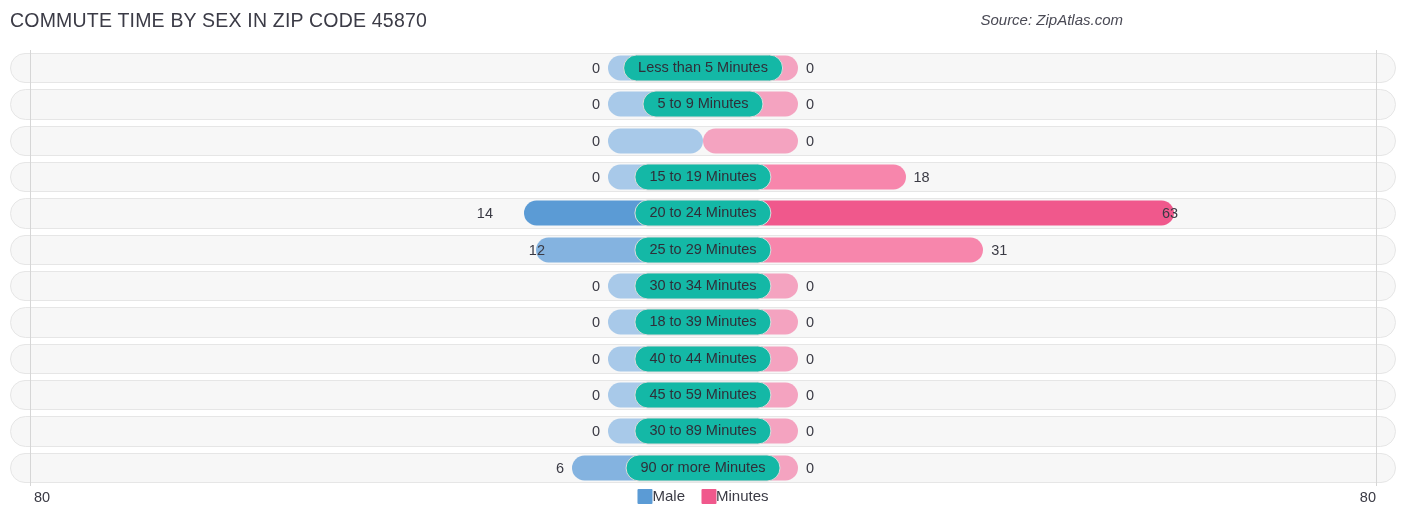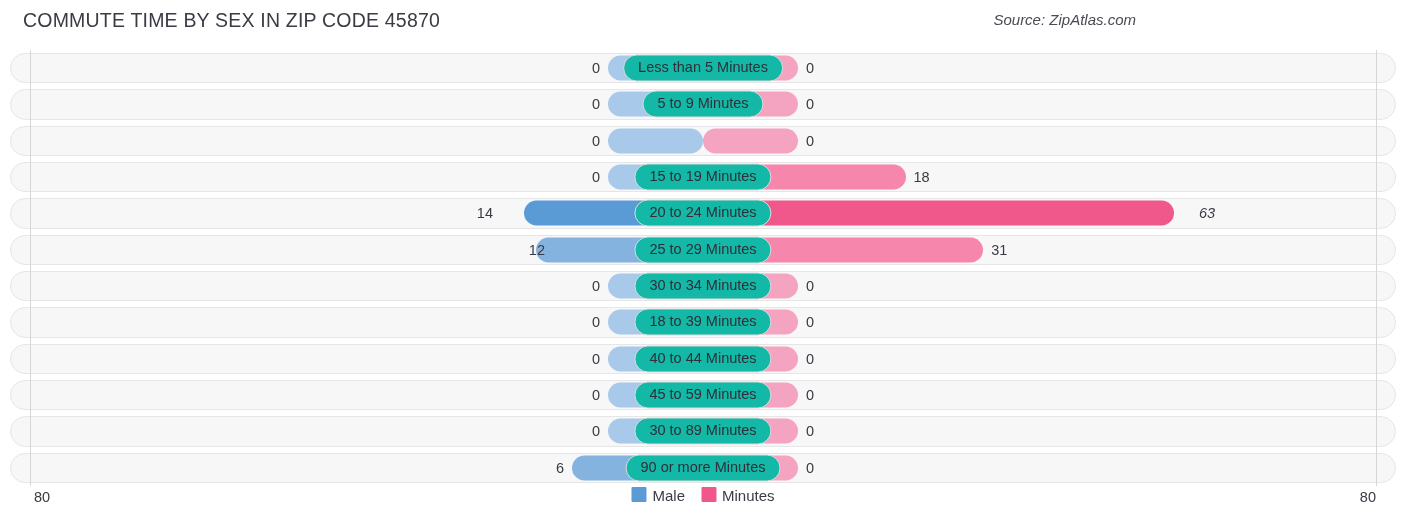--- a/index.html
+++ b/index.html
@@ -21,21 +21,20 @@
     height: 522px;
     box-sizing: border-box;
   }
 
   
   .header {
     position: absolute;
     left: 0; top: 0;
     width: 1133px;
     height: 44px;
-    margin-left: 13px;
   }
   .chart-title {
     position: absolute;
     left: 10px;
     top: 9px;
     font-size: 19.5px;
     letter-spacing: 0.2px;
     color: #3b3b46;
     white-space: nowrap;
   }
@@ -176,22 +175,22 @@
     left: 50%;
     transform: translateX(-50%);
     top: 1px;
     display: flex;
     align-items: center;
     gap: 16px;
     white-space: nowrap;
   }
   .legend-item {
     display: flex;
-    align-items: flex-start;
-    gap: 6px;
+    align-items: flex-end;
+    gap: 0;
   }
   .swatch {
     width: 15px;
     height: 15px;
     border-radius: 1px;
     display: inline-block;
   }
   .swatch.male   { background: #5b9bd5; }
   .swatch.female { background: #f0588c; }
   .legend-label {
@@ -251,21 +250,21 @@
             <div class="val female-val" style="left: 913.55px;">18</div>
           </div>
           <div class="cat-pill">15 to 19 Minutes</div>
         </div>
         <div class="row">
           <div class="track"></div>
           <div class="bars">
             <div class="bar male strong" style="width: 178.65px;"></div>
             <div class="bar female strong" style="width: 471.425px;"></div>
             <div class="val male-val" style="right: 913px; margin-left: 20px;">14</div>
-            <div class="val female-val" style="left: 1199px; font-style: italic;">63</div>
+            <div class="val female-val" style="left: 1162px;">63</div>
           </div>
           <div class="cat-pill">20 to 24 Minutes</div>
         </div>
         <div class="row">
           <div class="track"></div>
           <div class="bars">
             <div class="bar male mid" style="width: 166.7px;"></div>
             <div class="bar female mid" style="width: 280.225px;"></div>
             <div class="val male-val" style="right: 861px;">12</div>
             <div class="val female-val" style="left: 991.225px;">31</div>

